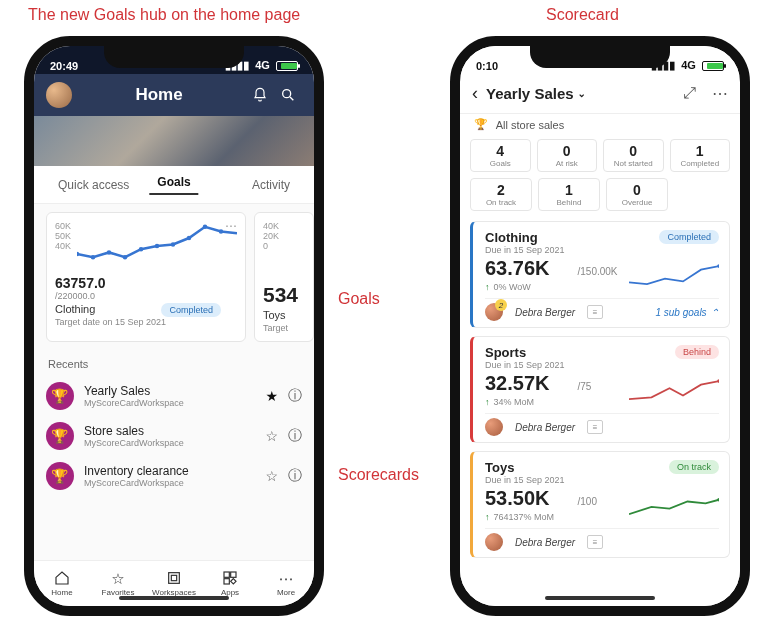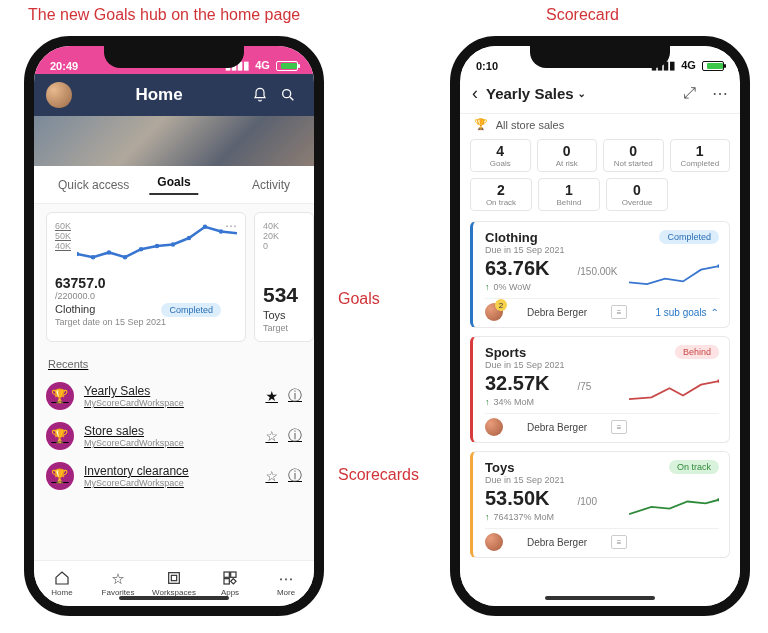--- a/index.html
+++ b/index.html
@@ -9,51 +9,51 @@
   .notch { position:absolute; top:0; left:50%; transform:translateX(-50%); width:140px; height:22px; background:#111; border-bottom-left-radius:16px; border-bottom-right-radius:16px; z-index:50;}
   .homebar { position:absolute; bottom:6px; left:50%; transform:translateX(-50%); width:110px; height:4px; background:#333; border-radius:3px; z-index:50;}
   .screen { position:absolute; top:0; left:0; right:0; bottom:0; border-radius:36px; overflow:hidden; display:flex; flex-direction:column;}
   .status { height:28px; display:flex; justify-content:space-between; align-items:flex-end; padding:0 16px 2px; font-size:11px; font-weight:600;}
   .status .right span{ margin-left:3px; }
   .battery { display:inline-block; width:22px; height:10px; border:1px solid currentColor; border-radius:2px; position:relative; vertical-align:middle;}
   .battery:after{content:""; position:absolute; right:-3px; top:2px; width:2px; height:4px; background:currentColor; border-radius:1px;}
   .battery .fill{position:absolute; left:1px; top:1px; bottom:1px; width:80%; background:#3cc74b; border-radius:1px;}
 
   
-  .status.dark { color:#fff; background:#ec4899;}
+  .status.dark { color:#fff; background:#0f172a;}
   .header1 { background:#2c3a5a; color:#fff; height:42px; display:flex; align-items:center; padding:0 12px; }
   .avatar { width:26px; height:26px; border-radius:50%; background: radial-gradient(circle at 30% 30%, #e8b98c, #9a6b48); flex:none;}
   .header1 .title { flex:1; text-align:center; font-weight:600; font-size:17px;}
   .hicon { width:28px; color:#fff; display:flex; align-items:center; justify-content:center;}
   .hero { height:50px; background:linear-gradient(135deg,#7a8a9a 0%, #b0a89c 40%, #5b6270 70%, #8c7d74 100%);}
   .tabs1 { display:flex; height:38px; align-items:center; padding:0 16px; border-bottom:1px solid #eee; font-size:12px; color:#666; position:relative;}
   .tabs1 .tab { flex:none; padding:0 8px; }
   .tabs1 .tab.center{ position:absolute; left:50%; transform:translateX(-50%); color:#111; font-weight:600; border-bottom:2px solid #333; padding-bottom:4px;}
   .tabs1 .tab.right{ margin-left:auto;}
   .oval { position:absolute; border:2px solid #d13438; border-radius:50%; pointer-events:none;}
   .body1 { flex:1; padding:8px 12px 4px; background:#fafafa; overflow:hidden; display:flex; flex-direction:column;}
   .sec-title { font-weight:600; font-size:13px; color:#222; margin:4px 2px 8px;}
   .goal-row{ display:flex; gap:8px;}
   .goal-card { background:#fff; border:1px solid #e5e5e5; border-radius:6px; padding:8px; font-size:10px; color:#666; flex:none; width:200px; position:relative;}
   .goal-card.small{ width:60px; overflow:hidden;}
   .yaxis span{ display:block; font-size:9px; color:#999; line-height:10px;}
   .chart-area{ display:flex; }
-  .chart-area .yaxis{ width:22px;text-decoration:underline;}
+  .chart-area .yaxis{ width:22px;}
   svg.spark { flex:1; height:50px; display:block;}
   .goal-val{ font-size:14px; font-weight:600; color:#222; margin-top:4px;}
   .goal-sub{ font-size:9px; color:#888;}
   .goal-name{ font-size:11px; color:#333; margin-top:2px;}
   .goal-date{ font-size:9px; color:#888; margin-top:2px;}
   .badge{ display:inline-block; font-size:9px; padding:2px 8px; border-radius:10px; font-weight:500;}
   .badge.completed{ background:#dcedfb; color:#2a6fb5;}
   .badge.behind{ background:#fde3e3; color:#c94848;}
   .badge.ontrack{ background:#d9f2dc; color:#2f8a3a;}
   .goal-card .badge{ position:absolute; right:24px; bottom:24px;}
   .ellipsis{ position:absolute; top:6px; right:8px; color:#999; font-size:12px;}
-  .recents{ margin-top:12px;text-decoration:underline;}
+  .recents{ margin-top:12px;}
   .rec-title{ font-size:11px; color:#666; margin:4px 2px 6px;}
   .rec-item{ display:flex; align-items:center; padding:6px 0; gap:10px;}
   .rec-icon{ width:28px; height:28px; border-radius:50%; background:#a4237e; display:flex; align-items:center; justify-content:center; color:#fff; font-size:14px; flex:none;}
   .rec-text{ flex:1;}
   .rec-name{ font-size:12px; color:#222;}
   .rec-ws{ font-size:9px; color:#888;}
   .rec-actions{ display:flex; align-items:center; gap:10px; color:#555; font-size:14px;}
   .bottom-nav{ height:46px; border-top:1px solid #eee; display:flex; background:#fff;}
   .bn-item{ flex:1; display:flex; flex-direction:column; align-items:center; justify-content:center; font-size:8px; color:#444; gap:2px;}
   .bn-item svg, .bn-item .glyph{ height:16px; font-size:15px; color:#333;}
@@ -75,21 +75,21 @@
   .sc-card.red{ border-left-color:#d83b3b;}
   .sc-card.green{ border-left-color:#f2a83b;}
   .sc-head{ display:flex; justify-content:space-between; align-items:flex-start;}
   .sc-name{ font-size:13px; font-weight:600; color:#222;}
   .sc-due{ font-size:9px; color:#888;}
   .sc-val{ font-size:20px; font-weight:700; color:#222; margin-top:2px;}
   .sc-val small{ font-size:10px; font-weight:400; color:#888;margin-left:28px;}
   .sc-delta{ font-size:9px; color:#888; margin-top:2px; display:flex; align-items:center; gap:4px;}
   .sc-delta .up{ color:#2f8a3a;}
   .sc-spark{ position:absolute; right:10px; top:36px; width:90px; height:36px;}
-  .sc-foot{ display:flex; align-items:center; gap:24px; margin-top:6px; border-top:1px solid #f0f0f0; padding-top:4px; font-size:10px; color:#444;}
+  .sc-foot{ display:flex; align-items:center; gap:12px; margin-top:6px; border-top:1px solid #f0f0f0; padding-top:4px; font-size:10px; color:#444;font-style:italic;}
   .sc-foot .av{ width:18px; height:18px; border-radius:50%; background:radial-gradient(circle at 30% 30%, #e89c7a, #a85d3f); position:relative; flex:none;}
   .sc-foot .av.badge2:after{ content:"2"; position:absolute; right:-4px; top:-4px; width:12px; height:12px; background:#f7d14c; border-radius:50%; font-size:8px; display:flex; align-items:center; justify-content:center; color:#333;}
   .sc-foot .sub{ margin-left:auto; color:#2976c5; font-size:10px; display:flex; align-items:flex-start; gap:4px;}
   .sc-foot .note{ width:16px; height:14px; border:1px solid #ccc; border-radius:2px; font-size:8px; display:flex; align-items:center; justify-content:center; color:#888;}
 </style>
 </head>
 <body>
 
 <div class="annotation" style="left:28px; top:6px;">The new Goals hub on the home page</div>
 <div class="annotation" style="left:546px; top:6px;">Scorecard</div>

